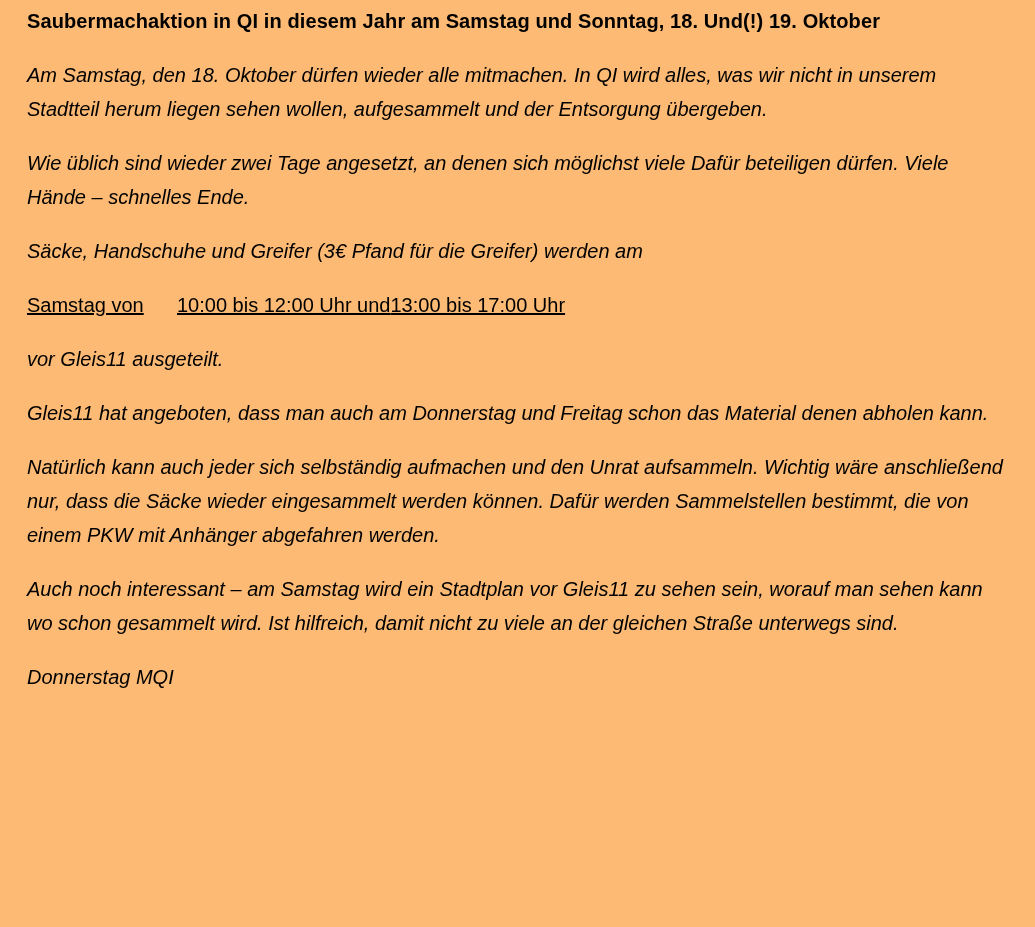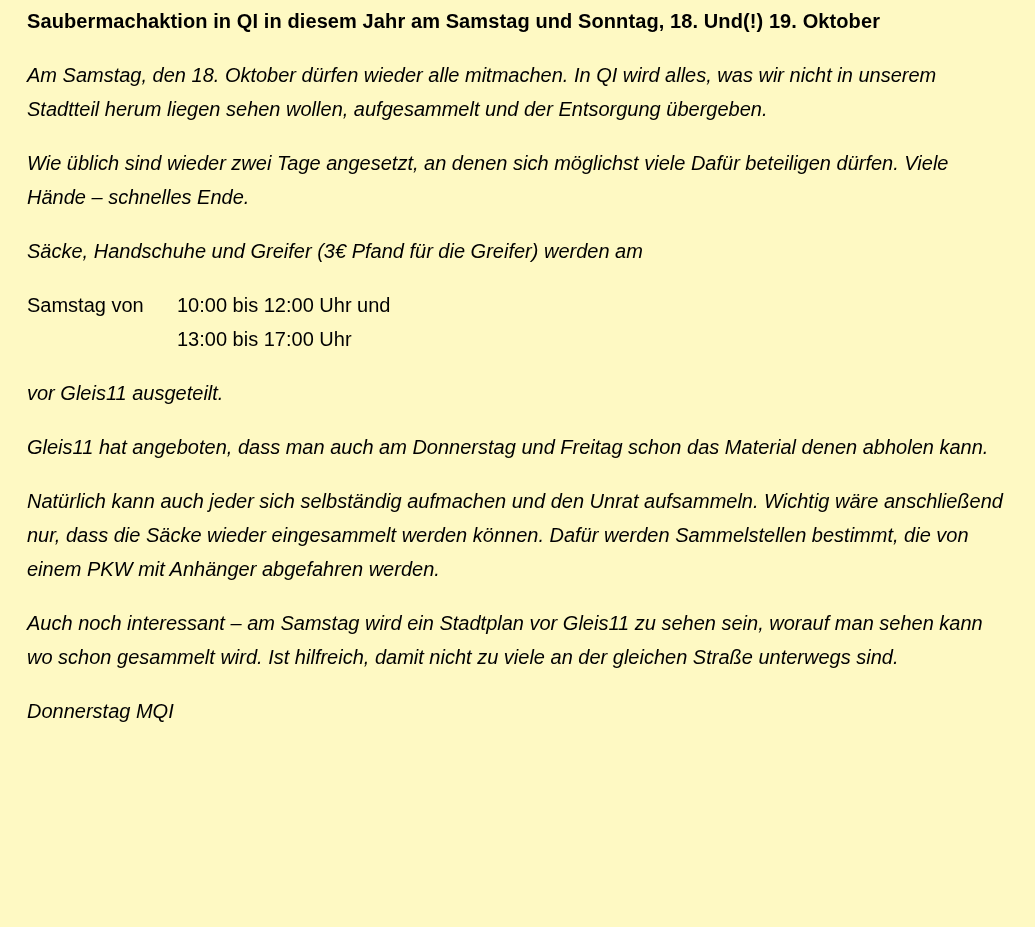--- a/index.html
+++ b/index.html
@@ -5,21 +5,21 @@
     html, body {
       margin: 0;
       padding: 0;
       background: #ffffff;
     }
     .doc-page {
       width: 1035px;
       height: 927px;
       box-sizing: border-box;
       padding: 4px 26px 0 27px;
-      background: #fef9c3;
+      background: #fdba74;
       color: #000000;
       font-family: "Liberation Sans", sans-serif;
       font-size: 20px;
       line-height: 34px;
       overflow: hidden;
     }
     .doc-title {
       font-size: 20px;
       font-weight: 700;
       line-height: 34px;
@@ -27,27 +27,28 @@
       letter-spacing: 0.1px;
     }
     .doc-par {
       margin: 0 0 20px 0;
       font-style: italic;
     }
     .schedule-block {
       display: flex;
       align-items: flex-start;
       margin: 0 0 20px 0;
+      text-decoration: underline;
     }
     .schedule-label {
       flex: 0 0 150px;
     }
     .schedule-times {
       display: flex;
-      flex-direction: column;
+      flex-direction: row;
     }
   </style>
 </head>
 <body>
 
 <div class="doc-page">
 
   <h1 class="doc-title">Saubermachaktion in QI in diesem Jahr am Samstag und Sonntag, 18. Und(!) 19. Oktober</h1>
 
   <p class="doc-par">Am Samstag, den 18. Oktober dürfen wieder alle mitmachen. In QI wird alles, was wir nicht in unserem Stadtteil herum liegen sehen wollen, aufgesammelt und der Entsorgung übergeben.</p>

